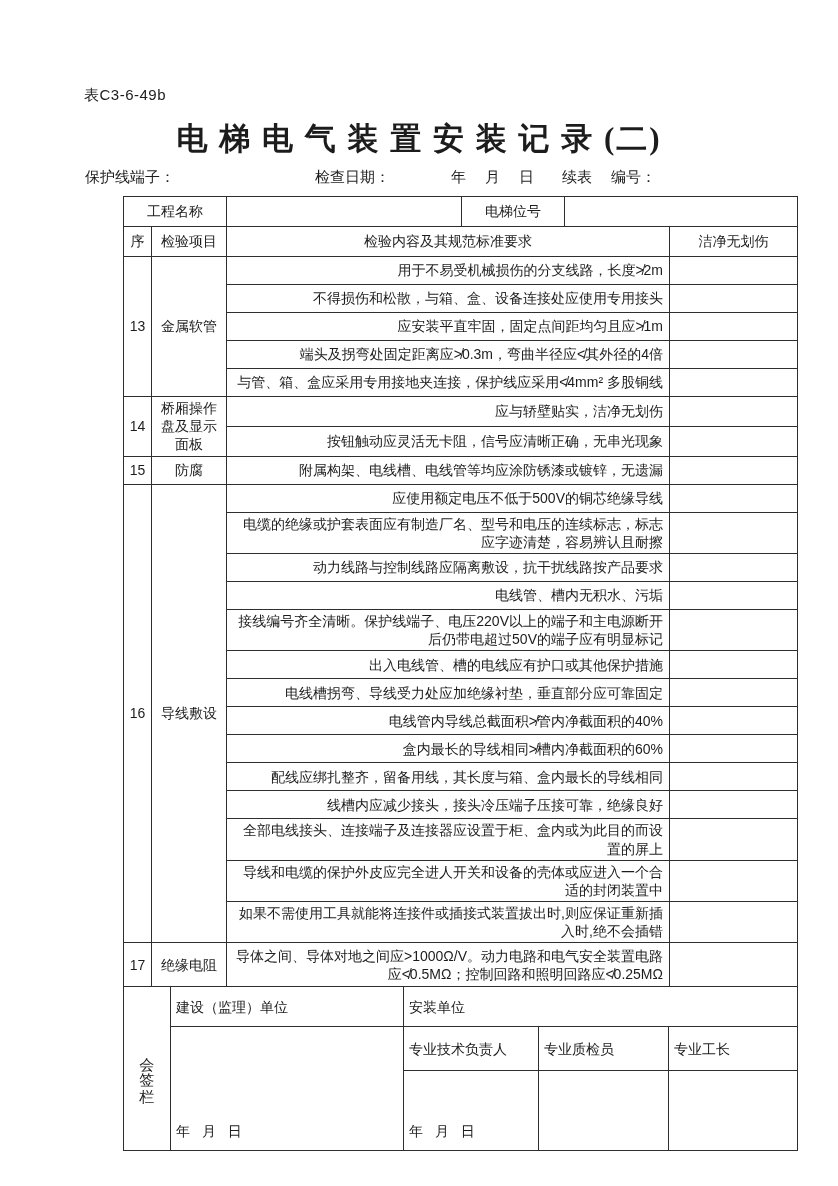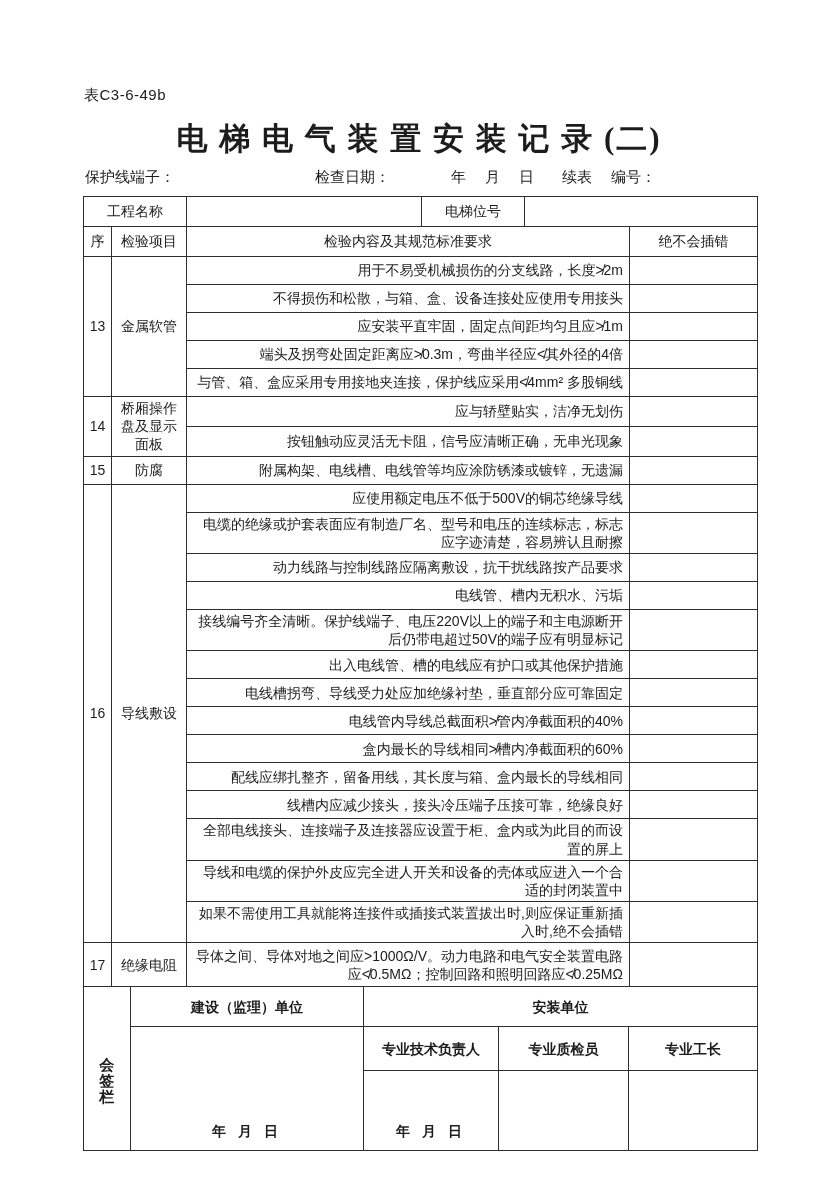--- a/index.html
+++ b/index.html
@@ -4,21 +4,21 @@
 <style>
   * { margin: 0; padding: 0; box-sizing: border-box; }
   html, body { background: #fff; }
   body {
     width: 838px; height: 1186px;
     position: relative;
     font-family: "Liberation Sans", sans-serif;
     color: #1c1c1c;
     -webkit-font-smoothing: none;
   }
-  .page { position: absolute; inset: 0; }
+  .page { position: absolute; inset: 0; padding-left: 40px; }
 
   .form-code {
     position: absolute; left: 84px; top: 86px;
     font-size: 15px; letter-spacing: 0.5px;
   }
   .doc-title {
     position: absolute; left: 0; top: 118px; width: 100%;
     text-align: center;
     font-family: "Liberation Serif", serif;
     font-size: 31px; font-weight: bold; letter-spacing: 2px;
@@ -60,21 +60,21 @@
 
   tr.h-top1 td { height: 30px; }
   tr.h-hdr  td { height: 30px; }
   tr.h1 td { height: 28px; }
   tr.h2 td { height: 41px; }
   tr.h17 td { height: 44px; }
 
   .fill-cell { background: #fff; }
 
   
-  .t-sign td { text-align: center; font-weight: bold; }
+  .t-sign td { text-align: left; }
   .vertical-label {
     writing-mode: vertical-lr;
     text-orientation: upright;
     letter-spacing: 16px;
     margin: 0 auto;
     font-size: 15px;
   }
   .sig-head td { height: 40px; }
   .sig-sub td  { height: 44px; }
   .sig-body td { height: 80px; }
@@ -119,21 +119,21 @@
         <col style="width:28px">
         <col style="width:75px">
         <col style="width:443px">
         <col style="width:128px">
       </colgroup>
     <tbody>
         <tr class="h-hdr">
       <td class="hdr">序</td>
       <td class="hdr">检验项目</td>
       <td class="hdr">检验内容及其规范标准要求</td>
-      <td class="hdr">绝不会插错</td>
+      <td class="hdr">洁净无划伤</td>
     </tr>
 
     <tr class="h1">
       <td class="cell-center" rowspan="5">13</td>
       <td class="cell-center" rowspan="5">金属软管</td>
       <td class="req-cell">用于不易受机械损伤的分支线路，长度≯2m</td>
       <td class="fill-cell"></td>
     </tr>
     <tr class="h1">
       <td class="req-cell">不得损伤和松散，与箱、盒、设备连接处应使用专用接头</td>

